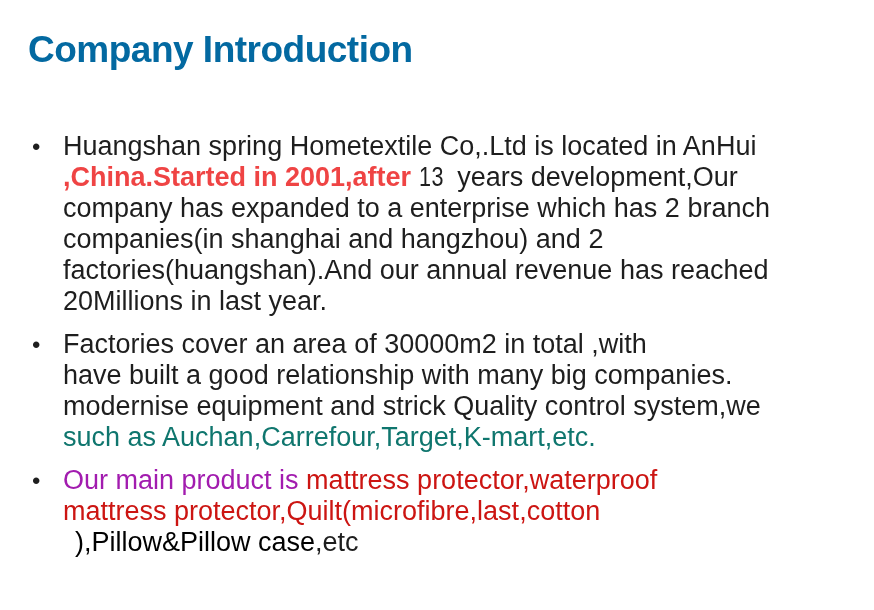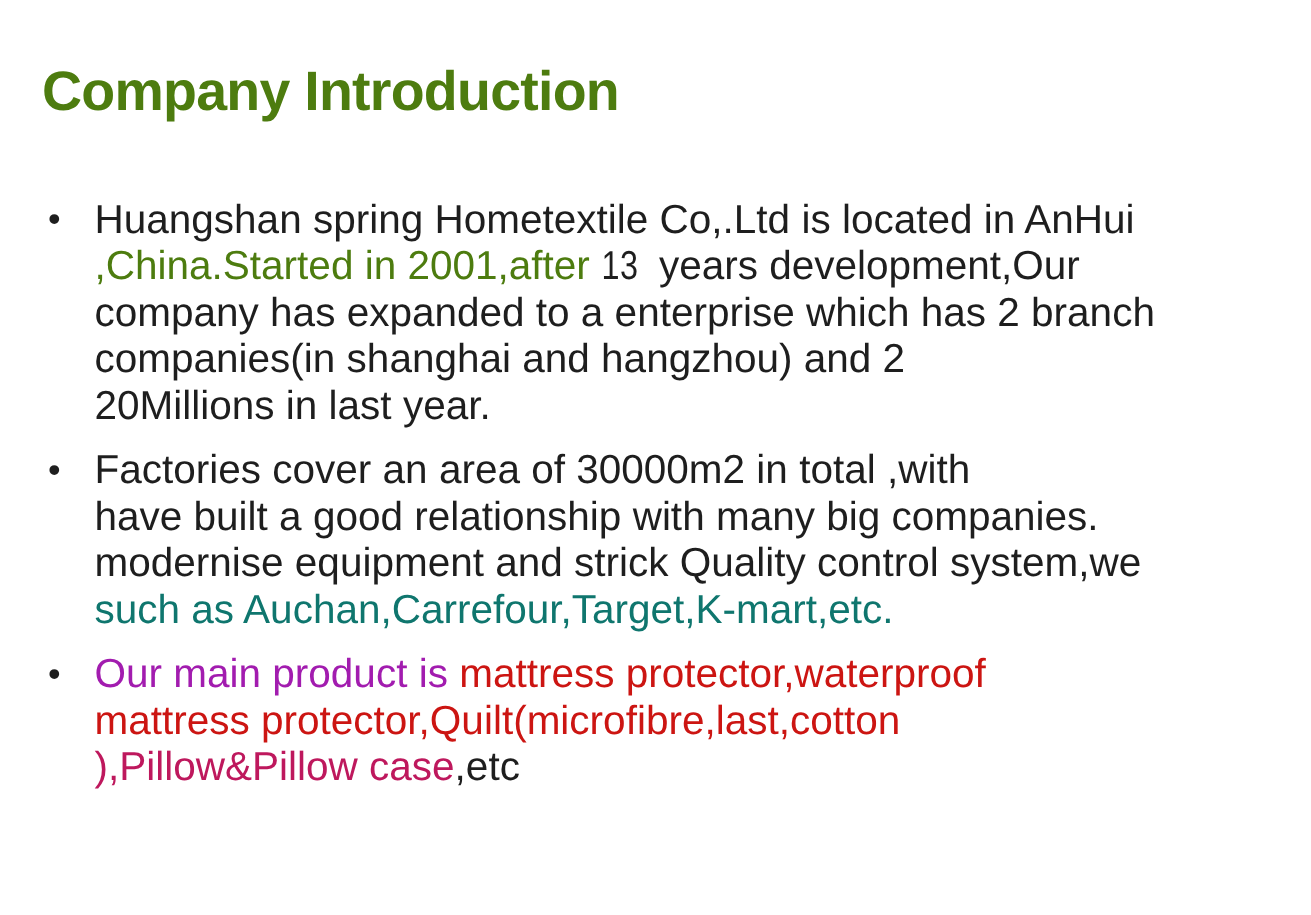--- a/index.html
+++ b/index.html
@@ -11,25 +11,25 @@
     position: relative;
     width: 874px;
     height: 610px;
     background: #ffffff;
     overflow: hidden;
     font-family: "Liberation Sans", sans-serif;
   }
   .slide-title {
     position: absolute;
     left: 28px;
-    top: 40px;
+    top: 29px;
     font-size: 37px;
     font-weight: 700;
     letter-spacing: -0.5px;
-    color: #4d7c0f;
+    color: #0369a1;
     white-space: nowrap;
   }
   .content {
     position: absolute;
     left: 30px;
     top: 131px;
     right: 20px;
   }
   .bullet-item {
     position: relative;
@@ -59,32 +59,33 @@
 </style>
 </head>
 <body>
 
 <div class="slide">
   <div class="slide-title">Company Introduction</div>
   <div class="content">
       <div class="bullet-item">
         <span class="bullet-marker">•</span>
         <div class="text-line"><span class="text-segment" style="color: rgb(30, 30, 30);">Huangshan spring Hometextile Co,.Ltd is located in AnHui</span></div>
-        <div class="text-line"><span class="text-segment" style="color: #4d7c0f;">,China.Started in 2001,after </span><span class="text-segment num-alt" style="color: rgb(30, 30, 30);">13</span><span class="text-segment" style="color: rgb(30, 30, 30);"> years development,Our</span></div>
+        <div class="text-line"><span class="text-segment" style="color: #ef4444; font-weight: bold;">,China.Started in 2001,after </span><span class="text-segment num-alt" style="color: rgb(30, 30, 30);">13</span><span class="text-segment" style="color: rgb(30, 30, 30);"> years development,Our</span></div>
         <div class="text-line"><span class="text-segment" style="color: rgb(30, 30, 30);">company has expanded to a enterprise which has 2 branch</span></div>
         <div class="text-line"><span class="text-segment" style="color: rgb(30, 30, 30);">companies(in shanghai and hangzhou) and 2</span></div>
+        <div class="text-line"><span class="text-segment" style="color: rgb(30, 30, 30);">factories(huangshan).And our annual revenue has reached</span></div>
         <div class="text-line"><span class="text-segment" style="color: rgb(30, 30, 30);">20Millions in last year.</span></div>
       </div>
       <div class="bullet-item">
         <span class="bullet-marker">•</span>
         <div class="text-line"><span class="text-segment" style="color: rgb(30, 30, 30);">Factories cover an area of 30000m2 in total ,with</span></div>
         <div class="text-line"><span class="text-segment" style="color: rgb(30, 30, 30);">have built a good relationship with many big companies.</span></div>
         <div class="text-line"><span class="text-segment" style="color: rgb(30, 30, 30);">modernise equipment and strick Quality control system,we</span></div>
         <div class="text-line"><span class="text-segment" style="color: #0f766e;">such as Auchan,Carrefour,Target,K-mart,etc.</span></div>
       </div>
       <div class="bullet-item">
         <span class="bullet-marker">•</span>
         <div class="text-line"><span class="text-segment" style="color: #a21caf;">Our main product is </span><span class="text-segment" style="color: rgb(204, 21, 18);">mattress protector,waterproof</span></div>
         <div class="text-line"><span class="text-segment" style="color: rgb(204, 21, 18);">mattress protector,Quilt(microfibre,last,cotton</span></div>
-        <div class="text-line"><span class="text-segment" style="color: #be185d;">),Pillow&amp;Pillow case</span><span class="text-segment" style="color: rgb(30, 30, 30);">,etc</span></div>
+        <div class="text-line"><span class="text-segment" style="color: #000000; margin-left: 12px;">),Pillow&amp;Pillow case</span><span class="text-segment" style="color: rgb(30, 30, 30);">,etc</span></div>
       </div>
     </div>
 </div>
 
 </body></html>

